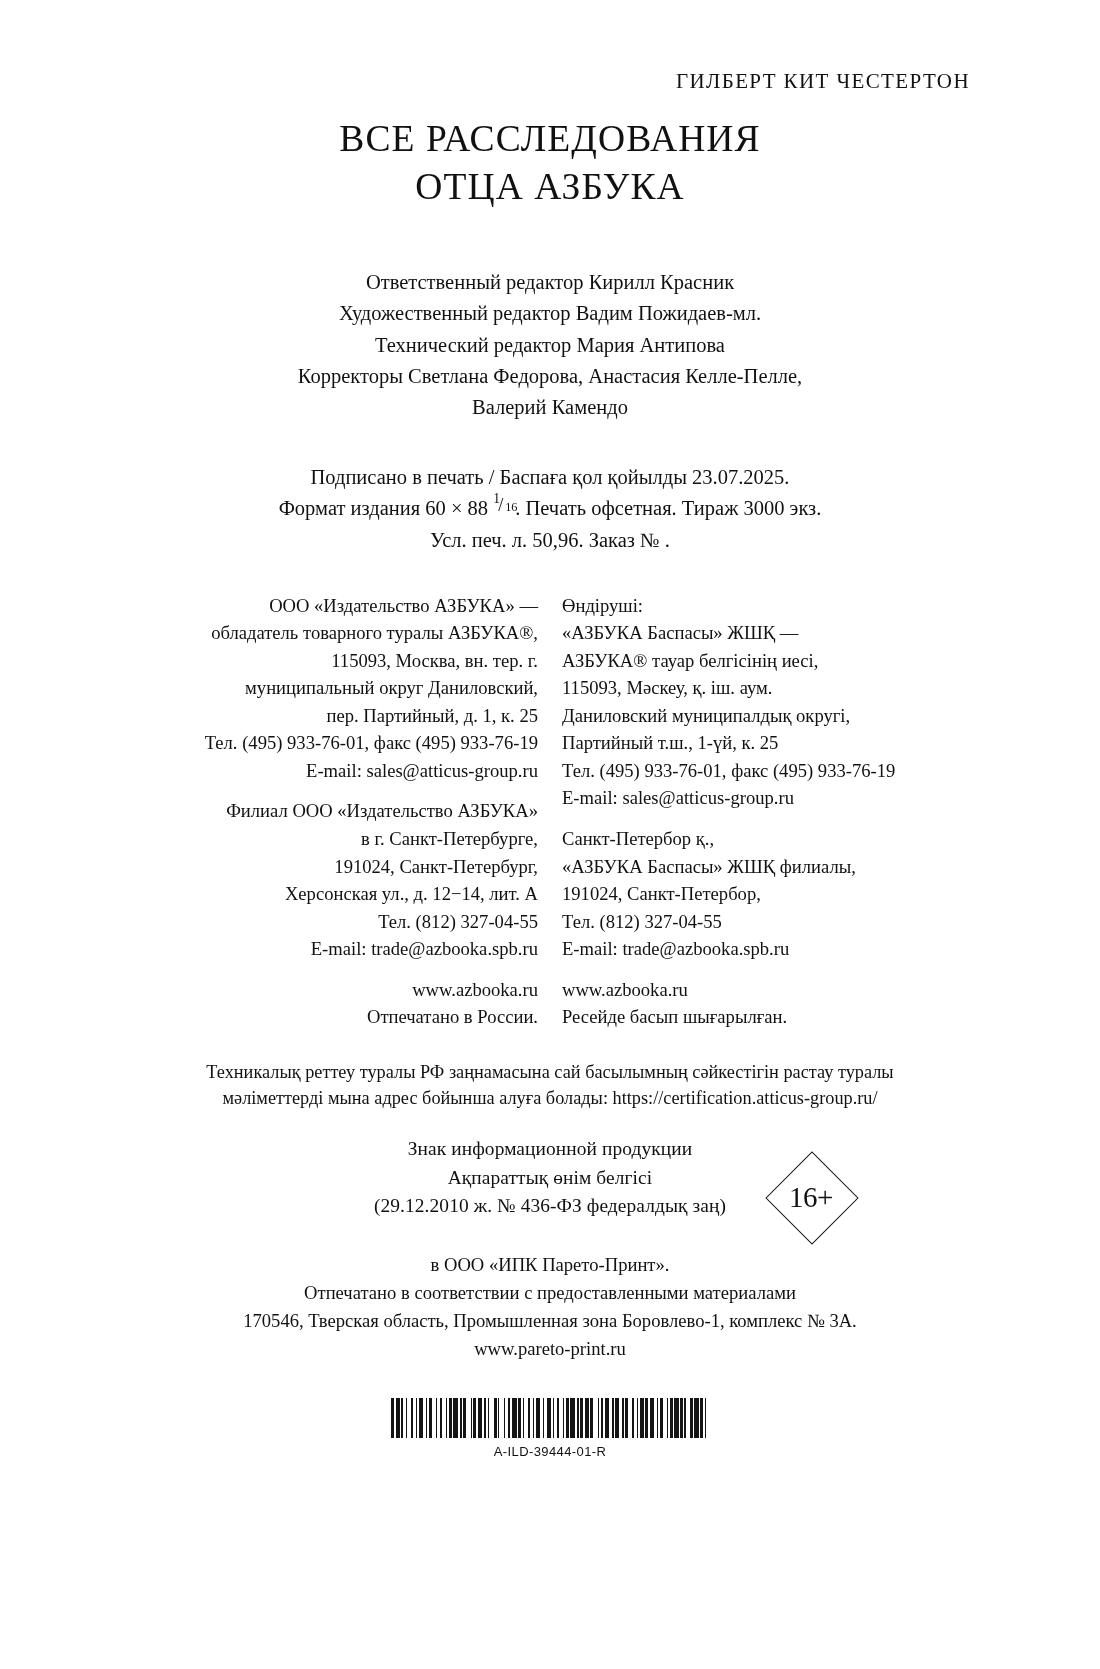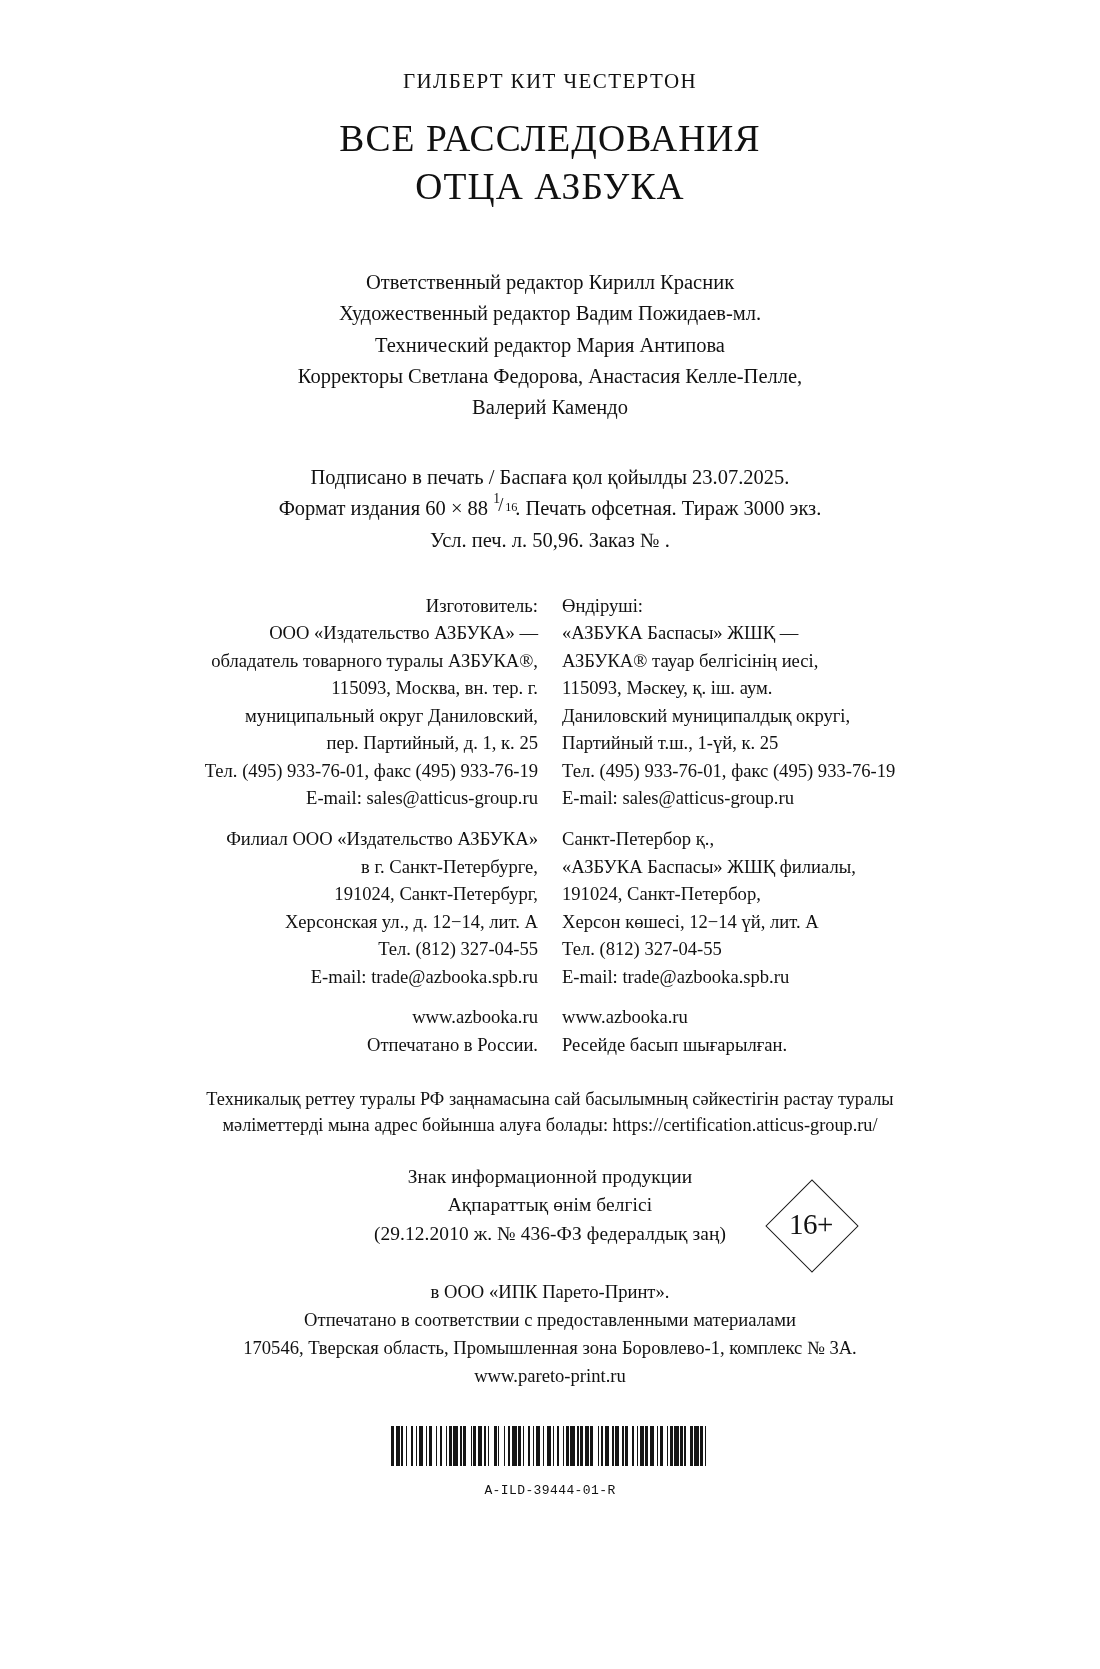--- a/index.html
+++ b/index.html
@@ -26,21 +26,21 @@
   .line { white-space: nowrap; }
 
   .series-line {
     text-align: center;
     font-size: 21.5px;
     letter-spacing: .1px;
     margin-top: 108px;
   }
 
   .author {
-    text-align: center;
+    text-align: right;
     font-size: 21px;
     letter-spacing: 1.4px;
     margin-top: 69px;
   }
 
   .book-title {
     text-align: center;
     font-size: 37.5px;
     letter-spacing: 1.1px;
     line-height: 1.28;
@@ -182,24 +182,24 @@
     background: #151515;
     vertical-align: top;
   }
   .barcode s {
     display: inline-block;
     height: 40px;
     background: transparent;
     vertical-align: top;
   }
   .barcode-label {
-    font-family: Liberation Mono, monospace;
+    font-family: Liberation Sans, sans-serif;
     font-size: 13px;
     letter-spacing: .4px;
-    margin-top: 17px;
+    margin-top: 6px;
   }
 </style>
 </head>
 <body>
 
 <div class="page">
 
 
   <div class="author">ГИЛБЕРТ КИТ ЧЕСТЕРТОН</div>
 
@@ -217,21 +217,20 @@
   </div>
 
   <div class="imprint">
     <div class="line">Подписано в печать / Баспаға қол қойылды 23.07.2025.</div>
     <div class="line"><span>Формат издания 60 × 88 </span><span class="frac"><span class="num">1</span><span class="sl">/</span><span class="den">16</span></span><span>. Печать офсетная. Тираж 3000 экз.</span></div>
     <div class="line">Усл. печ. л. 50,96. Заказ №            .</div>
   </div>
 
   <div class="cols">
     <div class="col-left">
-      <div class="line">Изготовитель:</div>
       <div class="line">ООО «Издательство АЗБУКА» —</div>
       <div class="line">обладатель товарного туралы АЗБУКА®,</div>
       <div class="line">115093, Москва, вн. тер. г.</div>
       <div class="line">муниципальный округ Даниловский,</div>
       <div class="line">пер. Партийный, д. 1, к. 25</div>
       <div class="line">Тел. (495) 933-76-01, факс (495) 933-76-19</div>
       <div class="line">E-mail: sales@atticus-group.ru</div>
       <div class="gap"></div>
       <div class="line">Филиал ООО «Издательство АЗБУКА»</div>
       <div class="line">в г. Санкт-Петербурге,</div>
@@ -250,21 +249,20 @@
       <div class="line">АЗБУКА® тауар белгісінің иесі,</div>
       <div class="line">115093, Мәскеу, қ. іш. аум.</div>
       <div class="line">Даниловский муниципалдық округі,</div>
       <div class="line">Партийный т.ш., 1-үй, к. 25</div>
       <div class="line">Тел. (495) 933-76-01, факс (495) 933-76-19</div>
       <div class="line">E-mail: sales@atticus-group.ru</div>
       <div class="gap"></div>
       <div class="line">Санкт-Петербор қ.,</div>
       <div class="line">«АЗБУКА Баспасы» ЖШҚ филиалы,</div>
       <div class="line">191024, Санкт-Петербор,</div>
-      <div class="line">Херсон көшесі, 12−14 үй, лит. А</div>
       <div class="line">Тел. (812) 327-04-55</div>
       <div class="line">E-mail: trade@azbooka.spb.ru</div>
       <div class="gap"></div>
       <div class="line">www.azbooka.ru</div>
       <div class="line">Ресейде басып шығарылған.</div>
     </div>
   </div>
 
   <div class="cert">
     <div class="line">Техникалық реттеу туралы РФ заңнамасына сай басылымның сәйкестігін растау туралы</div>

